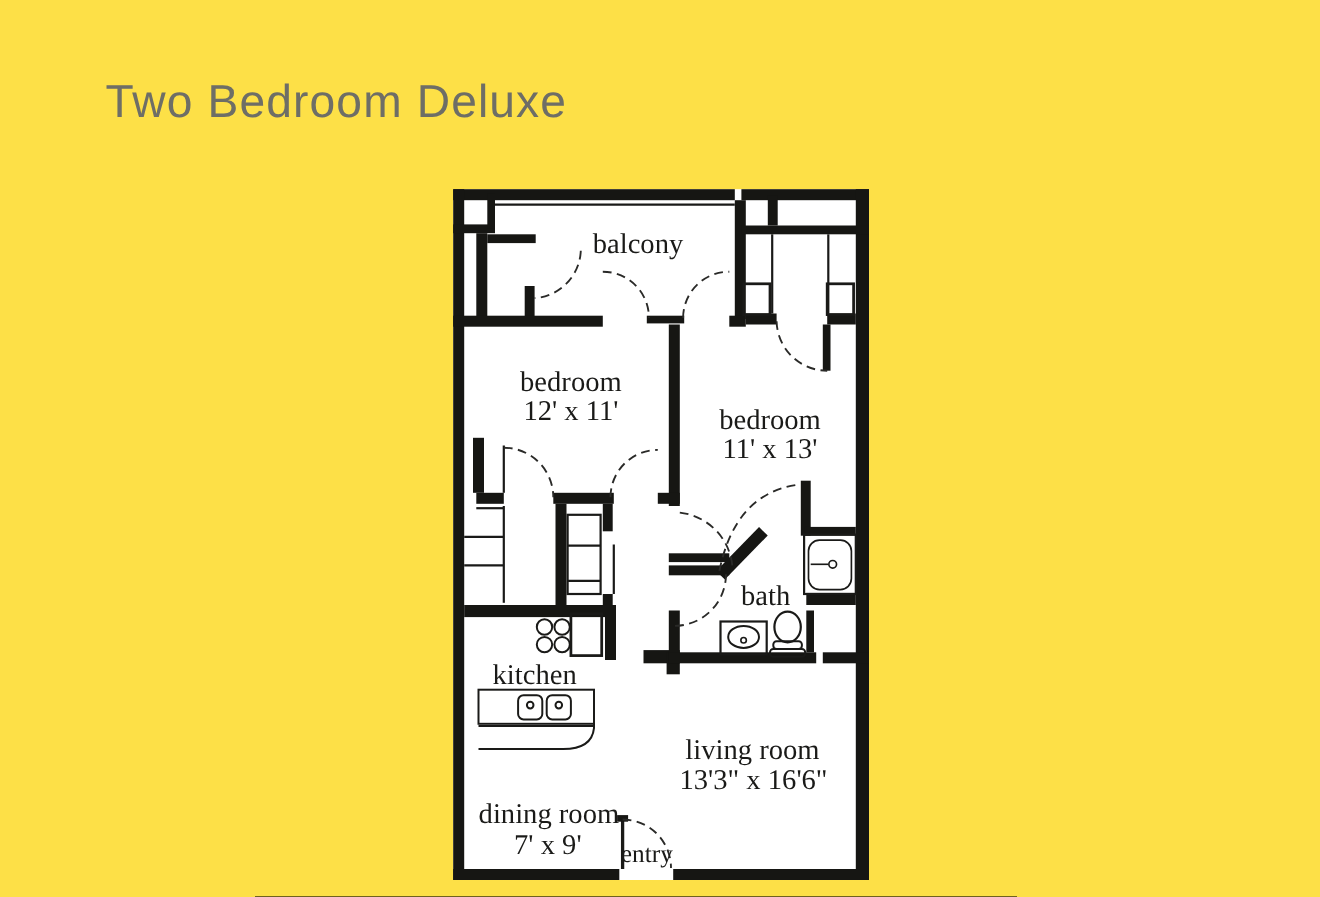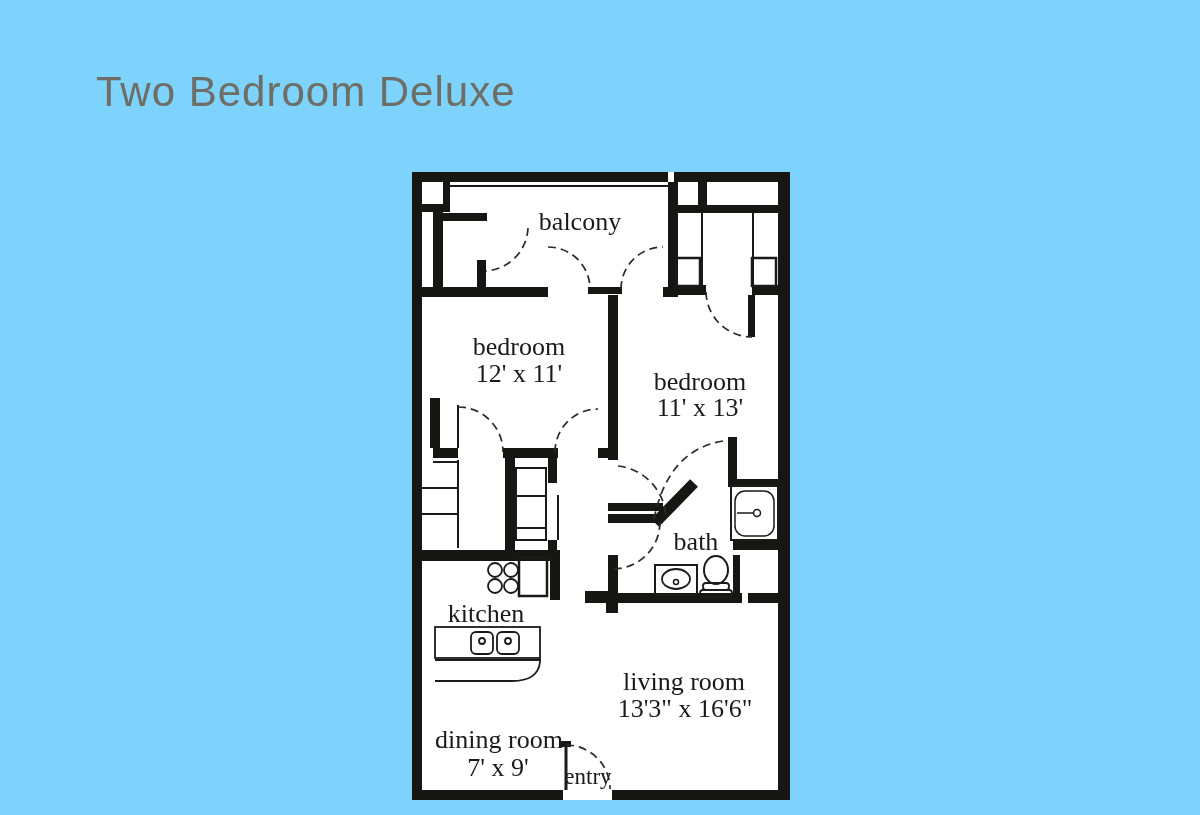--- a/index.html
+++ b/index.html
@@ -1,16 +1,16 @@
 <!DOCTYPE html>
 <html><head>
 <meta charset="utf-8">
 <style>
   html,body{margin:0;padding:0;background:#000;}
-  .stage{position:relative;width:1200px;height:815px;background:#7dd3fc;overflow:hidden;
+  .stage{position:relative;width:1200px;height:815px;background:#fde047;overflow:hidden;
          font-family:"Liberation Serif", serif;text-align:center;}
   .title{position:absolute;left:96px;top:68px;
          font-family:"Liberation Sans", sans-serif;
          font-size:42px;font-weight:400;letter-spacing:1px;}
   svg text{font-family:"Liberation Serif", serif;fill:#1a1a18;}
 </style>
 </head>
 <body>
 
 <div class="stage">

